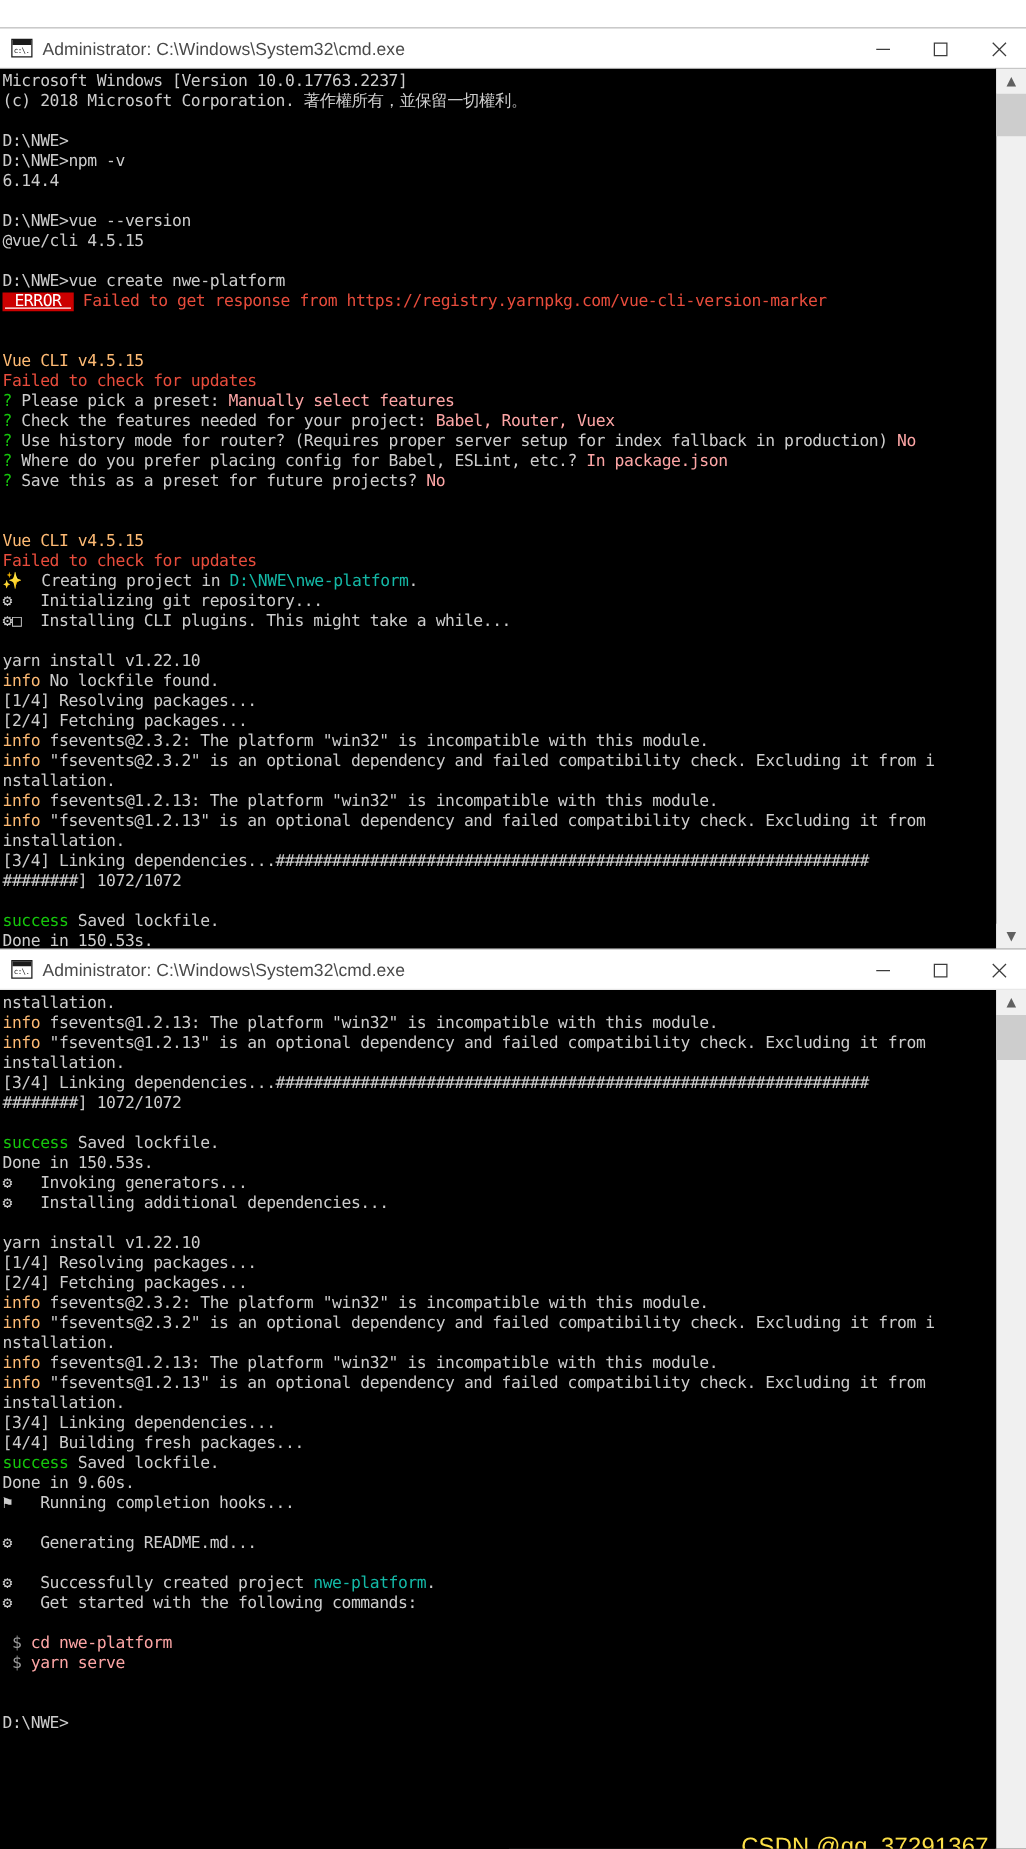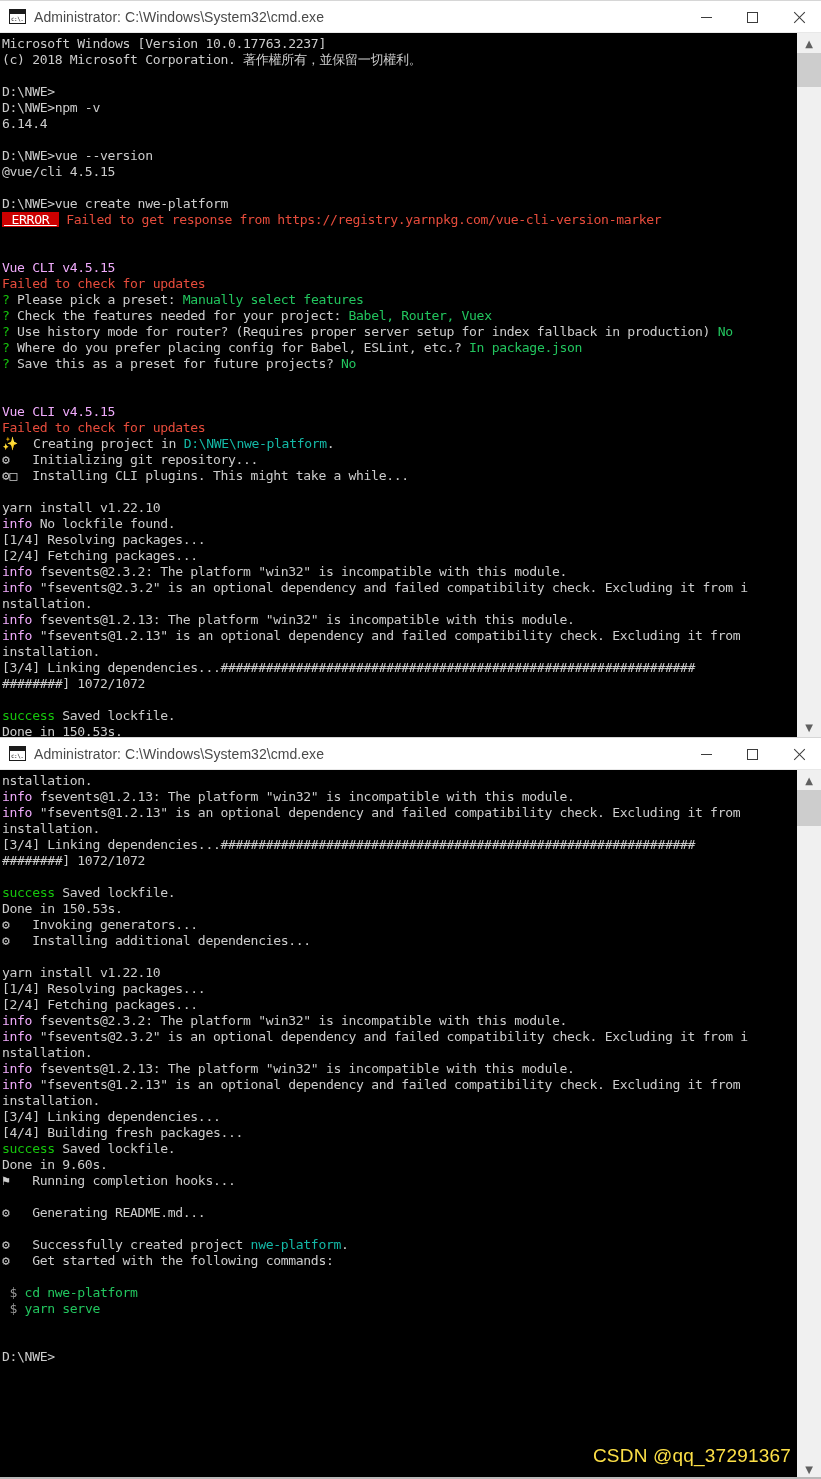--- a/index.html
+++ b/index.html
@@ -15,20 +15,21 @@
     position: relative;
   }
 
   
   .window {
     position: absolute;
     left: 0;
     width: 821px;
     background: #000000;
     box-sizing: border-box;
+    margin-top: 22px;
   }
   .titlebar {
     height: 33px;
     background: #ffffff;
     border-top: 1px solid #d6d6d6;
     border-bottom: 1px solid #e8e8e8;
     display: flex;
     align-items: center;
     box-sizing: border-box;
     position: relative;
@@ -131,24 +132,24 @@
     white-space: pre;
     overflow: hidden;
     letter-spacing: -0.35px;
   }
   .line { height: 16px; }
 
   
   .c-white   { color: #cccccc; }
   .c-red     { color: #e74c3c; text-align: right; }
   .c-redbg   { background: #cc0000; color: #ffffff; padding: 0 2px; text-decoration: underline; }
-  .c-blue    { color: #f0abfc; }
+  .c-blue    { color: #fdba74; }
   .c-green   { color: #16c60c; }
   .c-yellow  { color: #14b8a6; }
-  .c-cyan    { color: #22c55e; }
+  .c-cyan    { color: #fca5a5; }
   .c-gray    { color: #9a9a9a; }
 
   
   .scrollbar {
     width: 24px;
     flex: none;
     background: #f0f0f0;
     position: relative;
     border-left: 1px solid #000;
   }

